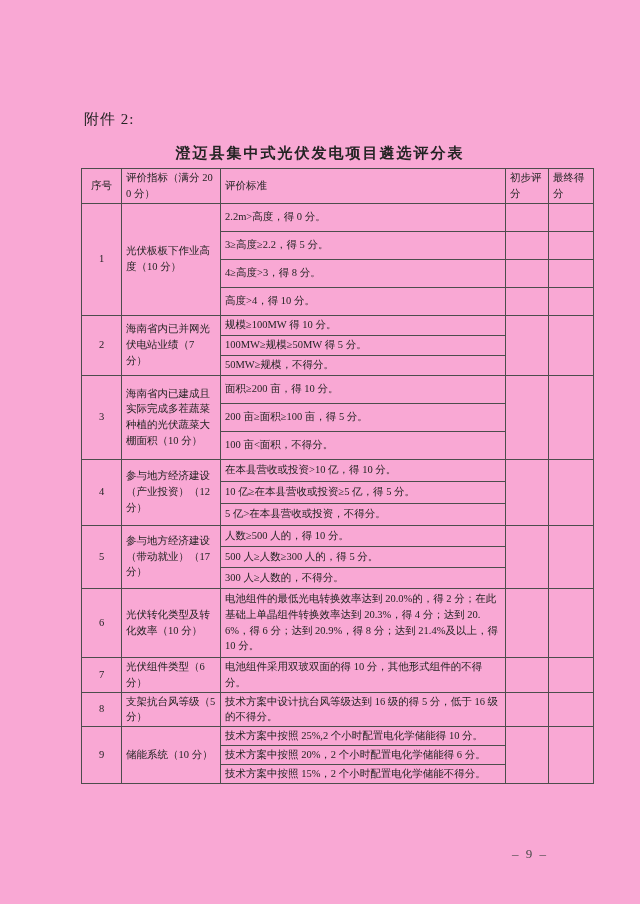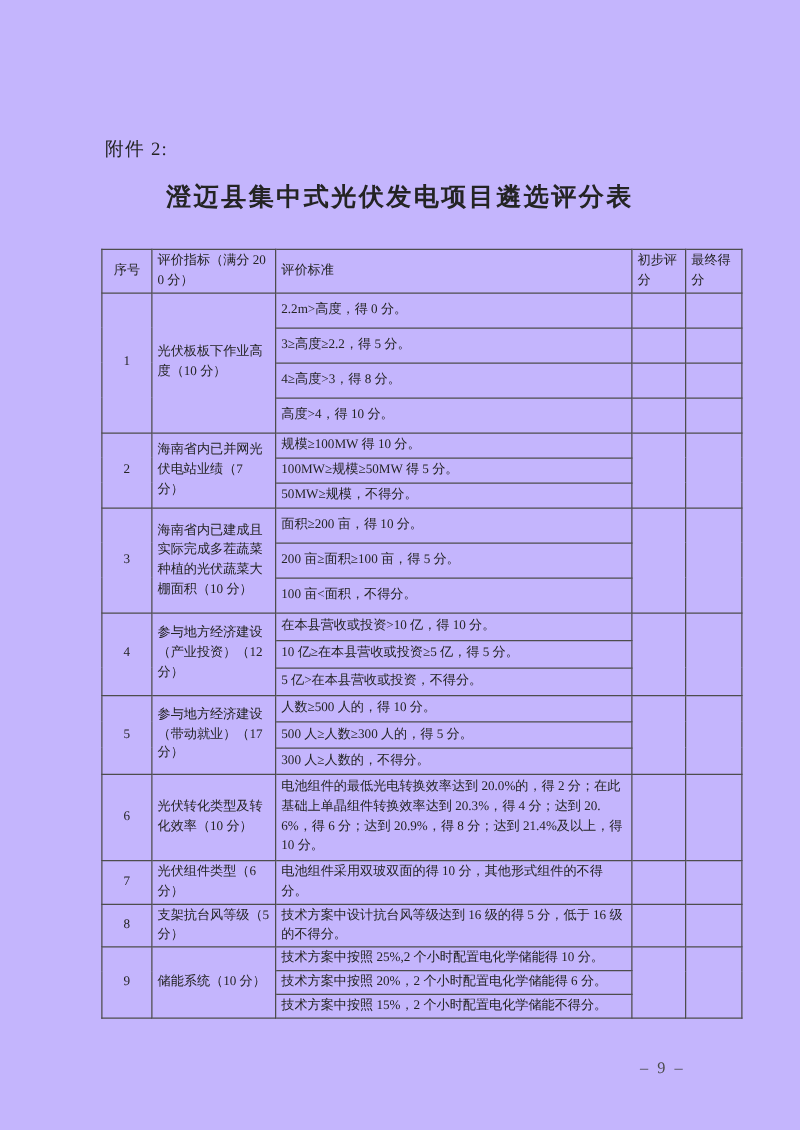--- a/index.html
+++ b/index.html
@@ -1,28 +1,28 @@
 <!DOCTYPE html>
 <html lang="zh"><head>
 <meta charset="utf-8">
 <style>
   html,body{margin:0;padding:0;}
   body{
     width:640px;height:904px;background:#ffffff;position:relative;
     font-family:"Liberation Serif","DejaVu Serif",serif;color:#242424;
     -webkit-font-smoothing:antialiased;
   }
-  .sheet{position:absolute;inset:0;background:#c4b5fd;}
+  .sheet{position:absolute;inset:0;background:#f9a8d4;}
   .attachment{position:absolute;left:84px;top:110px;font-size:15px;letter-spacing:1px;}
   .doc-title{
     position:absolute;left:0;top:144px;width:100%;text-align:center;
-    font-size:20px;font-weight:bold;letter-spacing:2px;
+    font-size:15px;font-weight:bold;letter-spacing:2px;
   }
   table.score-table{
-    position:absolute;left:81px;top:199px;width:512px;
+    position:absolute;left:81px;top:168px;width:512px;
     border-collapse:collapse;table-layout:fixed;
     font-size:10.5px;
   }
   .score-table td{
     border:1px solid #4d4d4d;
     padding:1px 4px;
     line-height:1.5;
     vertical-align:middle;
     word-break:break-all;
     overflow:hidden;

